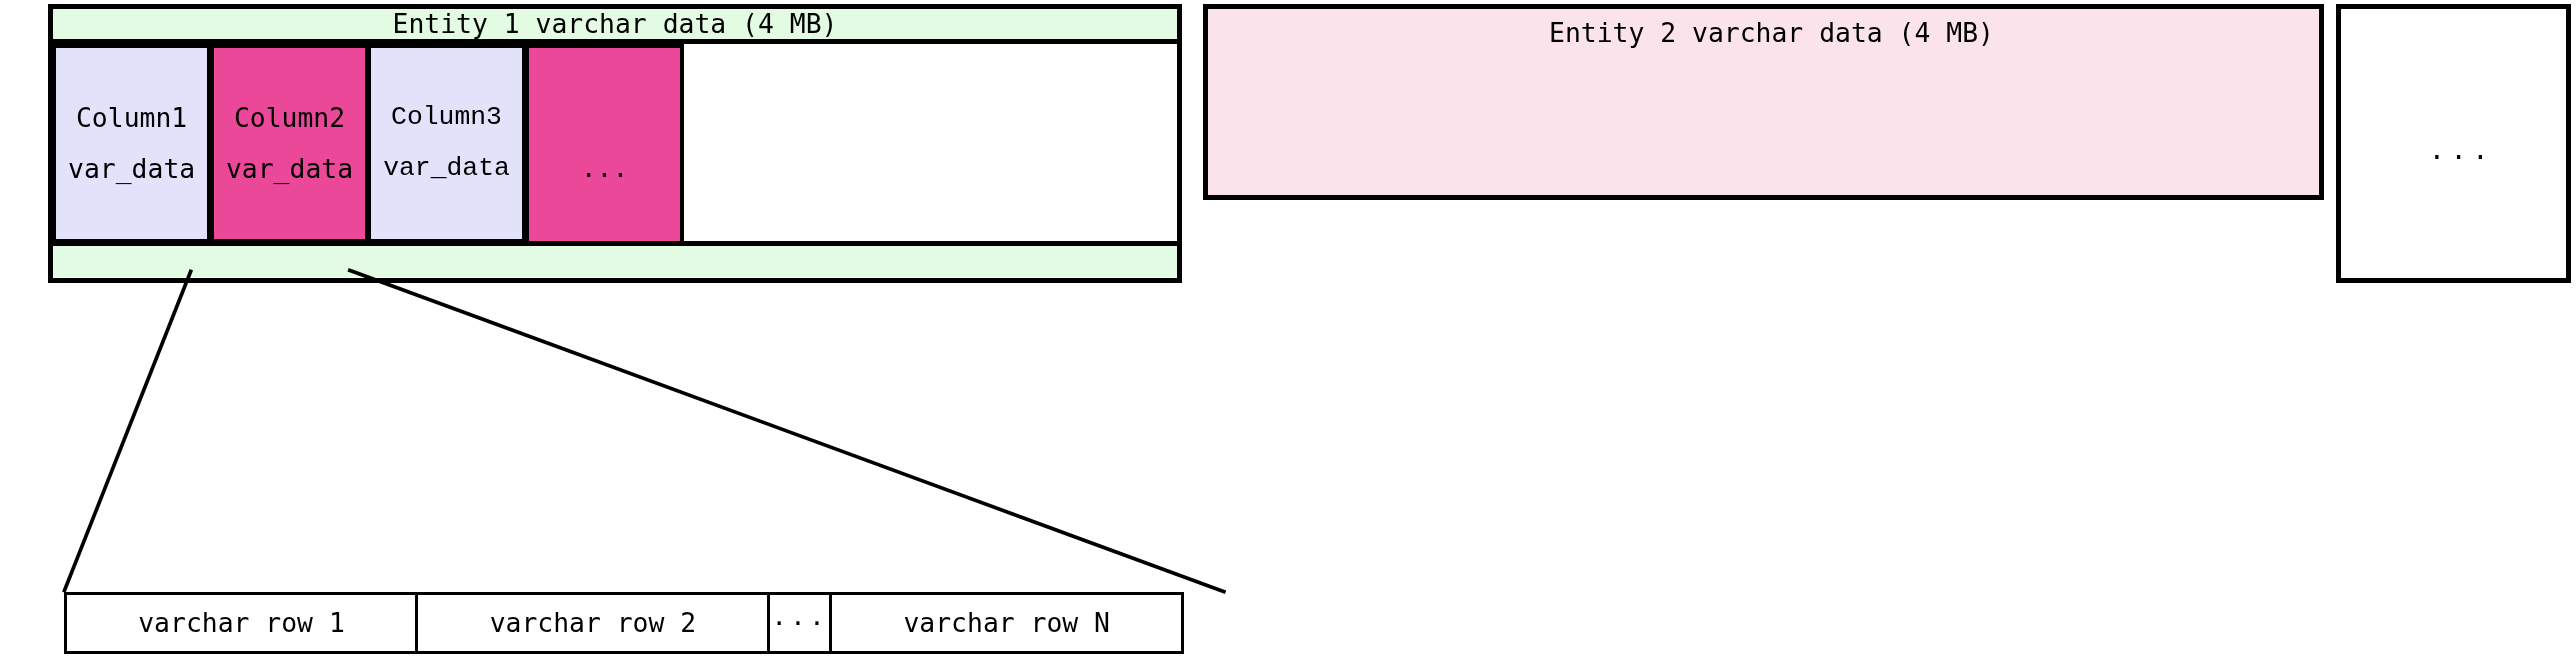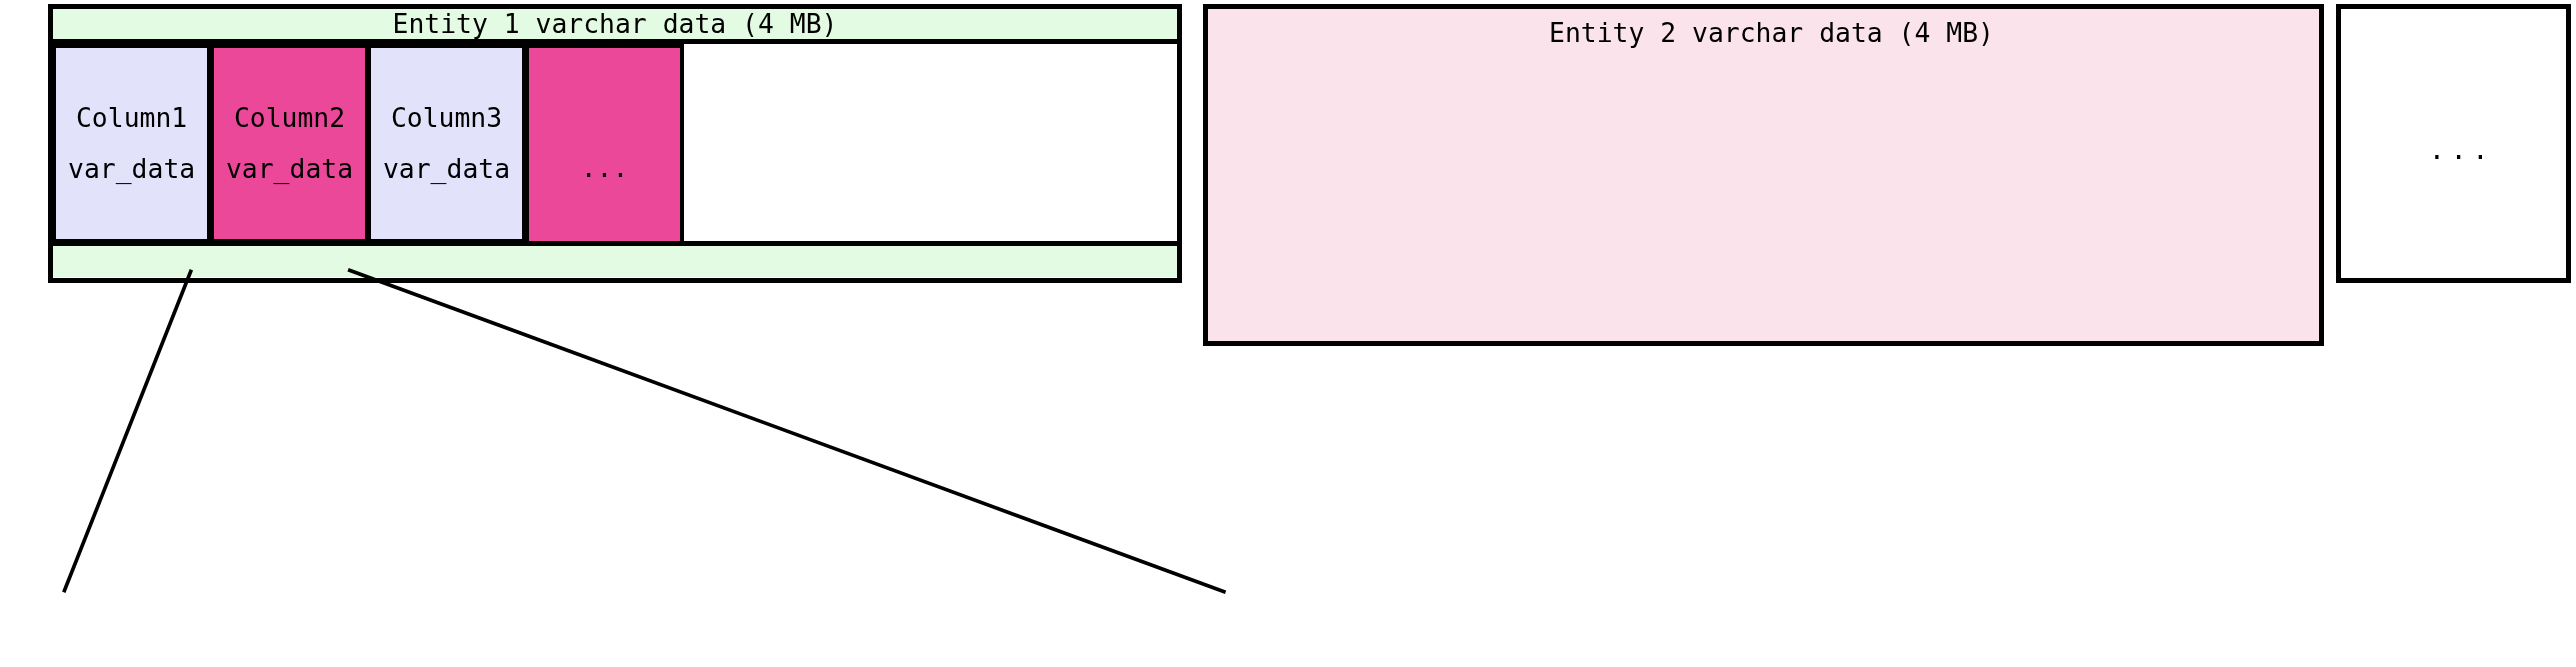--- a/index.html
+++ b/index.html
@@ -85,29 +85,29 @@
     align-items: center;
     justify-content: center;
     gap: 14px;
   }
   .col .label { font-size: 26.4px; }
   .col-lavender { background: #e2e2fb; }
   .col-white    { background: #ec4899; }
 
   #col1 { left: -0.9px;   width: 159px; }
   #col2 { left: 157px;  width: 159px; }
-  #col3 { left: 314px;  width: 159px; }
+  #col3 { left: 314px;  width: 159px; font-family: Liberation Mono, monospace; }
   #col4 { left: 472px;  width: 159px; top: 35px; height: 233px; justify-content: flex-end; padding-bottom: 86px; }
 
   
   #entity2 {
     left: 1203px;
     top: 3.6px;
     width: 1121px;
-    height: 342px;
+    height: 196px;
     border-width: 5.5px;
     background: #fbe3ec;
     align-items: flex-start;
     padding-top: 5.5px;
   }
   #entity2 .label { font-size: 26.4px; }
 
   
   #tail-ellipsis {
     left: 2336px;
@@ -194,15 +194,29 @@
 
   <div class="box" id="tail-ellipsis">
     <span class="label">...</span>
   </div>
 
   <svg id="leaders" viewBox="0 0 2827 732" preserveAspectRatio="none">
     <line x1="210" y1="296" x2="70" y2="650" stroke="#000000" stroke-width="4"></line>
     <line x1="382" y1="296" x2="1345" y2="650" stroke="#000000" stroke-width="4"></line>
   </svg>
 
+  <div id="varchar-strip">
+    <div class="vrow vrow-wide">
+      <span class="label">varchar row 1</span>
+    </div>
+    <div class="vrow vrow-wide">
+      <span class="label">varchar row 2</span>
+    </div>
+    <div class="vrow vrow-dots">
+      <span class="label">···</span>
+    </div>
+    <div class="vrow vrow-wide">
+      <span class="label">varchar row N</span>
+    </div>
+  </div>
 
 </div>
 
 
 </body></html>

